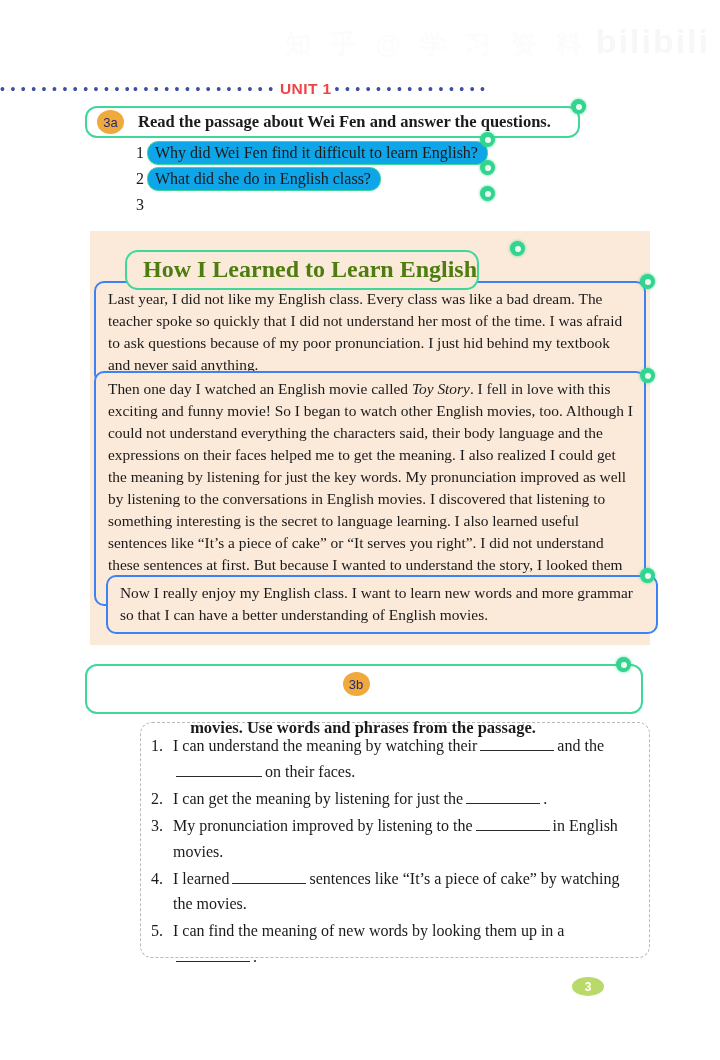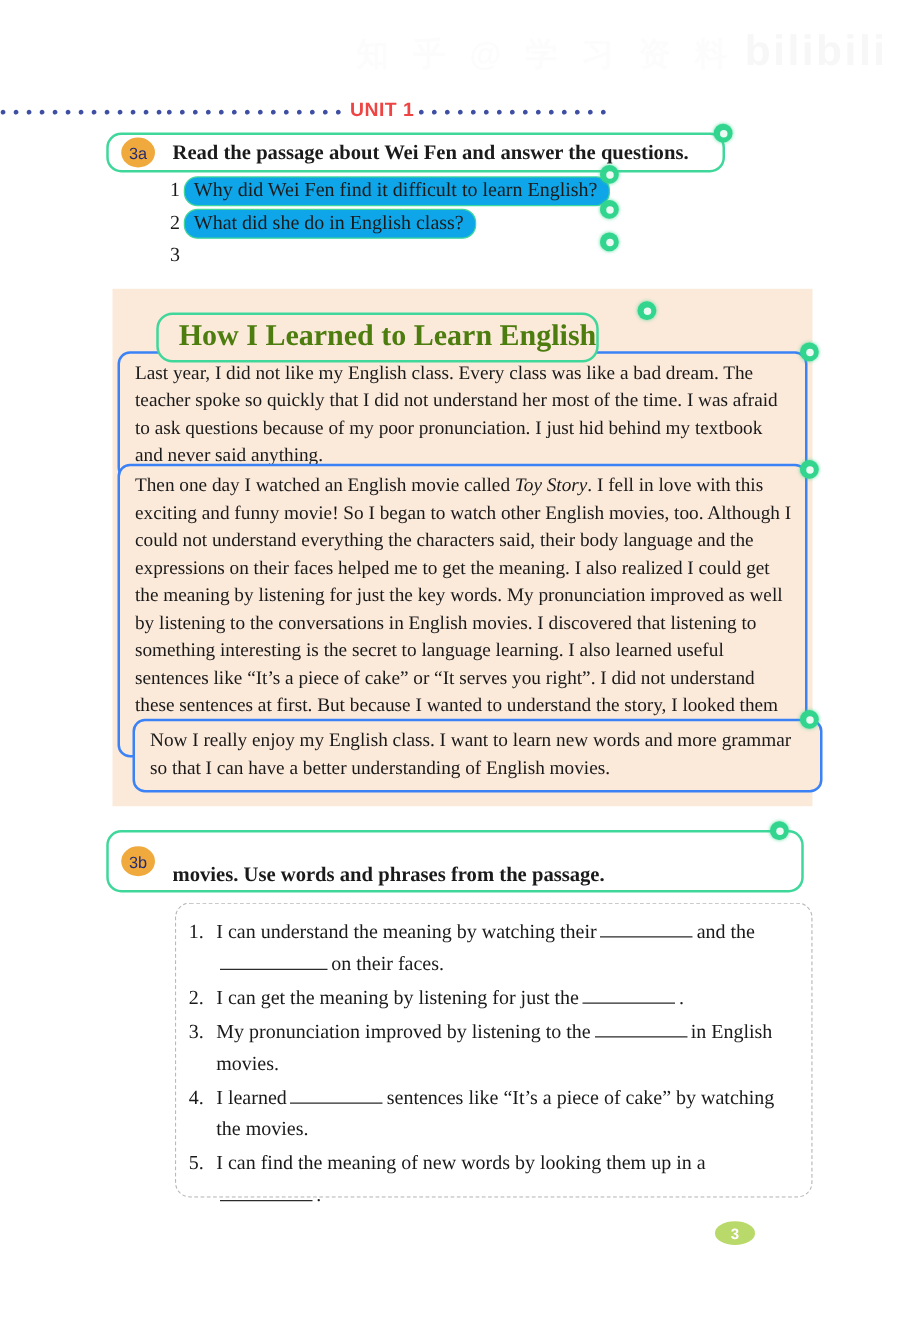--- a/index.html
+++ b/index.html
@@ -270,21 +270,21 @@
   <div class="para" style="left:94px; top:371px; width:552px;">
     <span>Then one day I watched an English movie called </span><i>Toy Story</i><span>. I fell in love with this exciting and funny movie! So I began to watch other English movies, too. Although I could not understand everything the characters said, their body language and the expressions on their faces helped me to get the meaning. I also realized I could get the meaning by listening for just the key words. My pronunciation improved as well by listening to the conversations in English movies. I discovered that listening to something interesting is the secret to language learning. I also learned useful sentences like “It’s a piece of cake” or “It serves you right”. I did not understand these sentences at first. But because I wanted to understand the story, I looked them up in a dictionary.</span>
   </div>
   <span class="handle" style="left:640px; top:368px;"></span>
 
   <div class="para" style="left:94px; top:575px; width:552px;margin-left:12px;">
     <span>Now I really enjoy my English class. I want to learn new words and more grammar so that I can have a better understanding of English movies.</span>
   </div>
   <span class="handle" style="left:640px; top:568px;"></span>
 
-  <div class="instr" style="left:85px; top:664px; width:558px; height:50px; align-items:center;">
+  <div class="instr" style="left:85px; top:664px; width:558px; height:50px; align-items:center;flex-direction:column;">
     <span class="badge">3b</span>
     <span class="instr-text">
       <br>
       <span>movies. Use words and phrases from the passage.</span>
     </span>
   </div>
   <span class="handle" style="left:616px; top:657px;"></span>
 
   <div class="answers">
 

